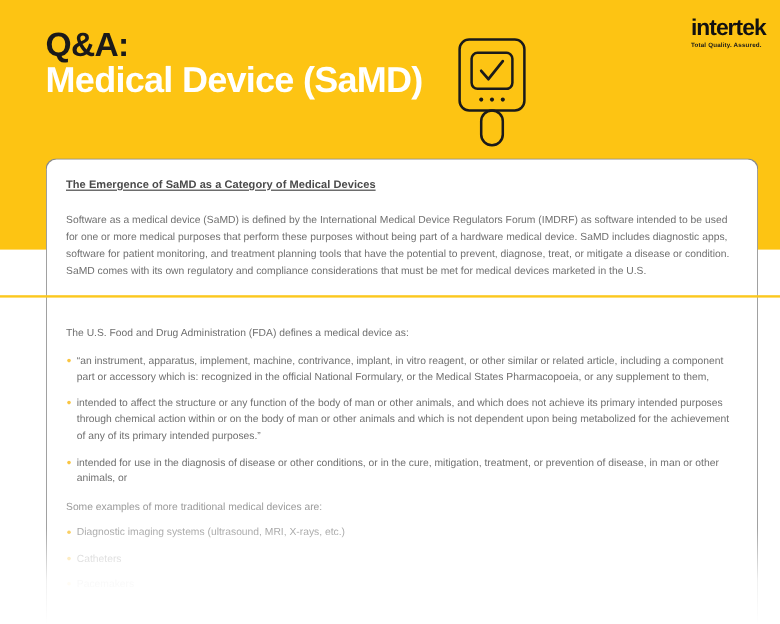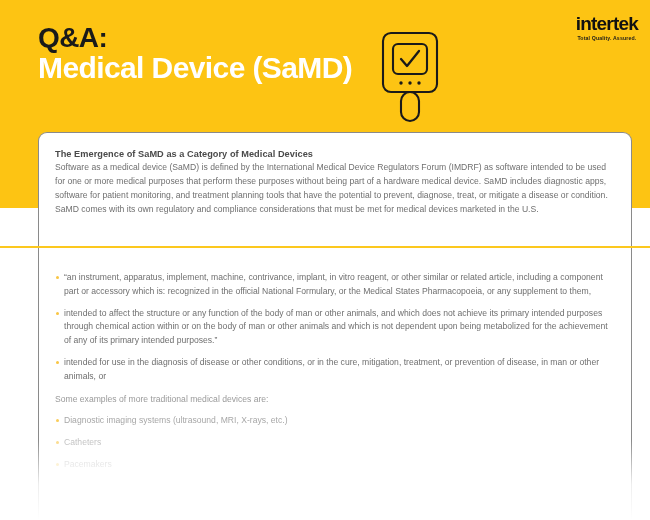--- a/index.html
+++ b/index.html
@@ -53,21 +53,21 @@
     top: 28px;
     width: 64px;
     height: 98px;
   }
 
   
   .logo {
     position: absolute;
     right: 12px;
     top: 14px;
-    text-align: center;
+    text-align: left;
   }
   .logo-word {
     display: block;
     font-size: 19px;
     font-weight: bold;
     letter-spacing: -0.8px;
     color: #111111;
     line-height: 1;
   }
   .logo-tag {
@@ -99,21 +99,22 @@
     padding: 16px 16px 0 16px;
     height: 100%;
   }
 
   
   .intro-head {
     font-size: 9.2px;
     font-weight: bold;
     color: #4a4a4a;
     letter-spacing: 0.05px;
-    margin-bottom: 2px;
+    margin-bottom: 18px;
+    text-decoration: underline;
   }
   .intro-body {
     font-size: 8.6px;
     line-height: 1.62;
     color: #6f6f6f;
     letter-spacing: 0.01px;
     max-width: 556px;
   }
 
   
@@ -248,20 +249,21 @@
   <div class="card">
     <div class="card-inner">
 
       <div>
         <div class="intro-head">The Emergence of SaMD as a Category of Medical Devices</div>
         <div class="intro-body">Software as a medical device (SaMD) is defined by the International Medical Device Regulators Forum (IMDRF) as software intended to be used for one or more medical purposes that perform these purposes without being part of a hardware medical device. SaMD includes diagnostic apps, software for patient monitoring, and treatment planning tools that have the potential to prevent, diagnose, treat, or mitigate a disease or condition. SaMD comes with its own regulatory and compliance considerations that must be met for medical devices marketed in the U.S.</div>
       </div>
 
       <div class="section2">
 
+        <div class="lead">The U.S. Food and Drug Administration (FDA) defines a medical device as:</div>
 
         <ul class="bullets">
           <li class="bullet">“an instrument, apparatus, implement, machine, contrivance, implant, in vitro reagent, or other similar or related article, including a component part or accessory which is: recognized in the official National Formulary, or the Medical States Pharmacopoeia, or any supplement to them,</li>
           <li class="bullet">intended to affect the structure or any function of the body of man or other animals, and which does not achieve its primary intended purposes through chemical action within or on the body of man or other animals and which is not dependent upon being metabolized for the achievement of any of its primary intended purposes.”</li>
           <li class="bullet">intended for use in the diagnosis of disease or other conditions, or in the cure, mitigation, treatment, or prevention of disease, in man or other animals, or</li>
         </ul>
 
         <div class="subhead">Some examples of more traditional medical devices are:</div>
 
         <ul class="ex-list">

